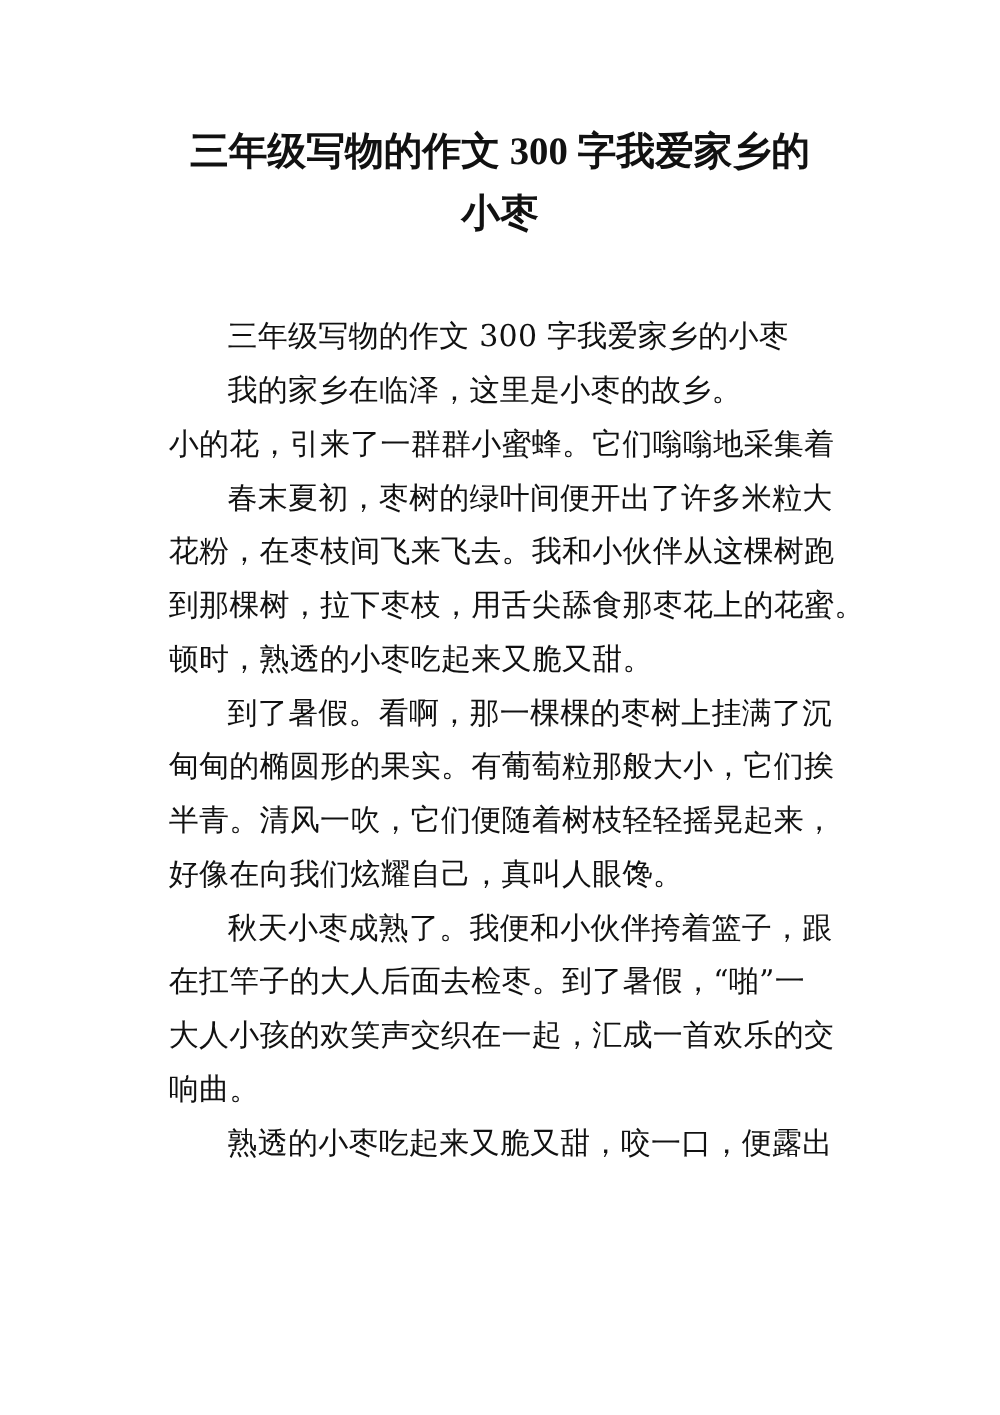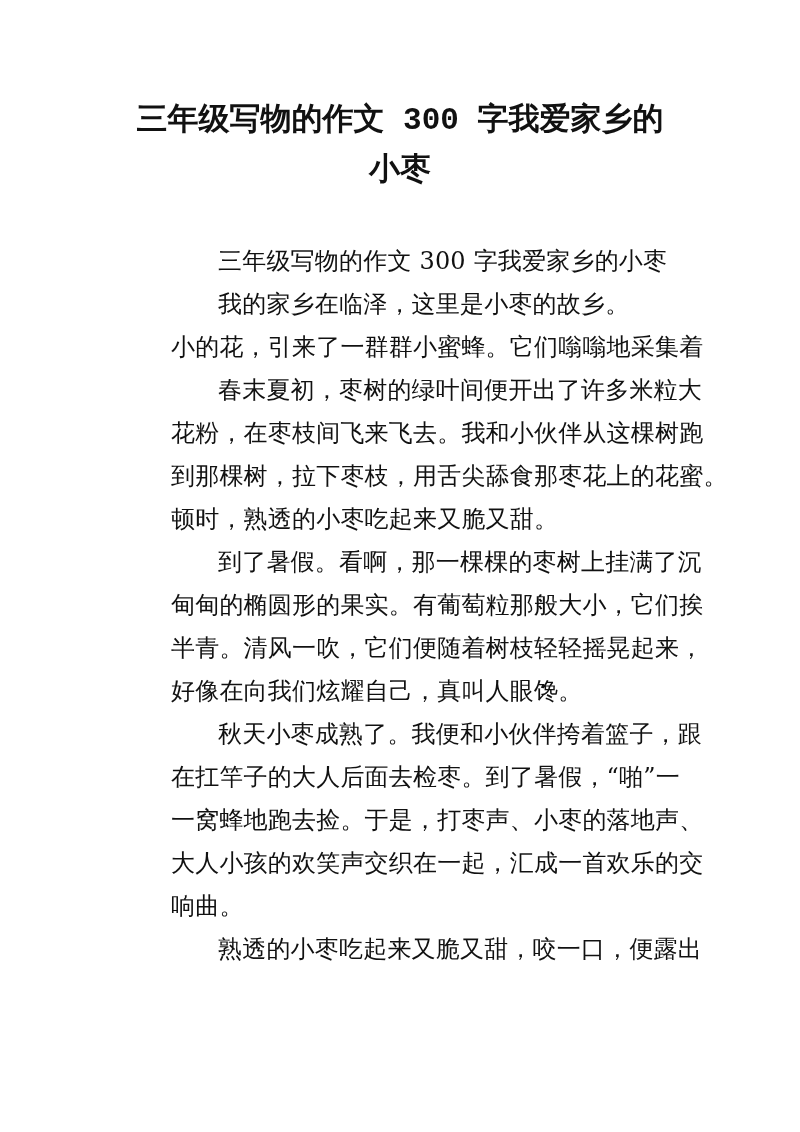--- a/index.html
+++ b/index.html
@@ -1,21 +1,21 @@
 <!DOCTYPE html>
 <html><head>
 <meta charset="utf-8">
 <style>
   html, body { margin: 0; padding: 0; background: #ffffff; }
   body { width: 800px; height: 1132px; position: relative; overflow: hidden;
          font-family: "DejaVu Serif", "Liberation Serif", serif; color: #111; }
   .title { position: absolute; left: 0; width: 800px; text-align: center;
-           font-family: Liberation Mono, monospace; font-weight: bold;
+           font-family: Liberation Serif, serif; font-weight: bold;
            font-size: 31px; line-height: 50px; top: 96px; letter-spacing: 0px; }
-  .body { position: absolute; left: 135px; top: 240px; width: 540px; margin-left: 36px; }
+  .body { position: absolute; left: 135px; top: 248px; width: 540px; }
   .line { height: 43px; line-height: 43px; font-size: 24px; white-space: nowrap; letter-spacing: 0.2px; }
   .indent { padding-left: 47px; }
 </style>
 </head>
 <body>
 
 <div class="title">
   <div>三年级写物的作文 300 字我爱家乡的</div>
   <div>小枣</div>
 </div>
@@ -27,17 +27,16 @@
   <div class="line indent">春末夏初，枣树的绿叶间便开出了许多米粒大</div>
   <div class="line">花粉，在枣枝间飞来飞去。我和小伙伴从这棵树跑</div>
   <div class="line">到那棵树，拉下枣枝，用舌尖舔食那枣花上的花蜜。</div>
   <div class="line">顿时，熟透的小枣吃起来又脆又甜。</div>
   <div class="line indent">到了暑假。看啊，那一棵棵的枣树上挂满了沉</div>
   <div class="line">甸甸的椭圆形的果实。有葡萄粒那般大小，它们挨</div>
   <div class="line">半青。清风一吹，它们便随着树枝轻轻摇晃起来，</div>
   <div class="line">好像在向我们炫耀自己，真叫人眼馋。</div>
   <div class="line indent">秋天小枣成熟了。我便和小伙伴挎着篮子，跟</div>
   <div class="line">在扛竿子的大人后面去检枣。到了暑假，“啪”一</div>
-  <div class="line">一窝蜂地跑去捡。于是，打枣声、小枣的落地声、</div>
   <div class="line">大人小孩的欢笑声交织在一起，汇成一首欢乐的交</div>
   <div class="line">响曲。</div>
   <div class="line indent">熟透的小枣吃起来又脆又甜，咬一口，便露出</div>
 </div>
 
 </body></html>

